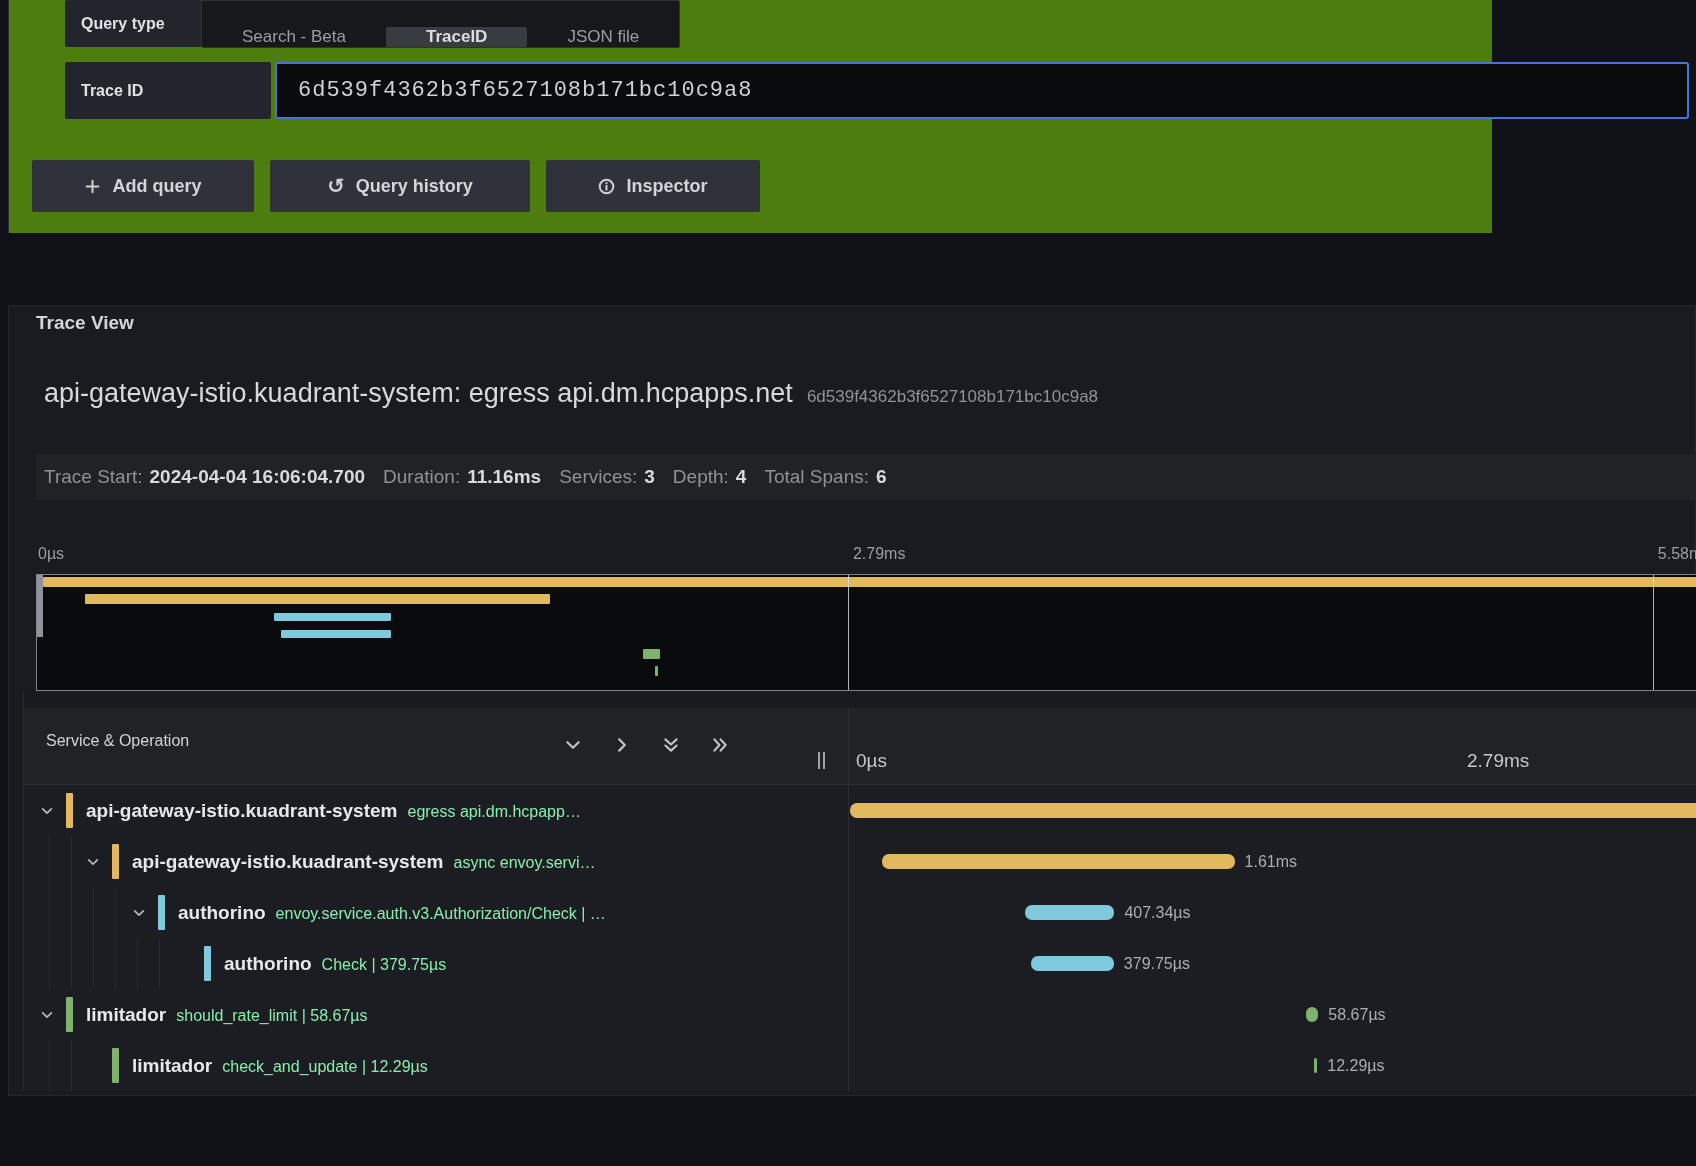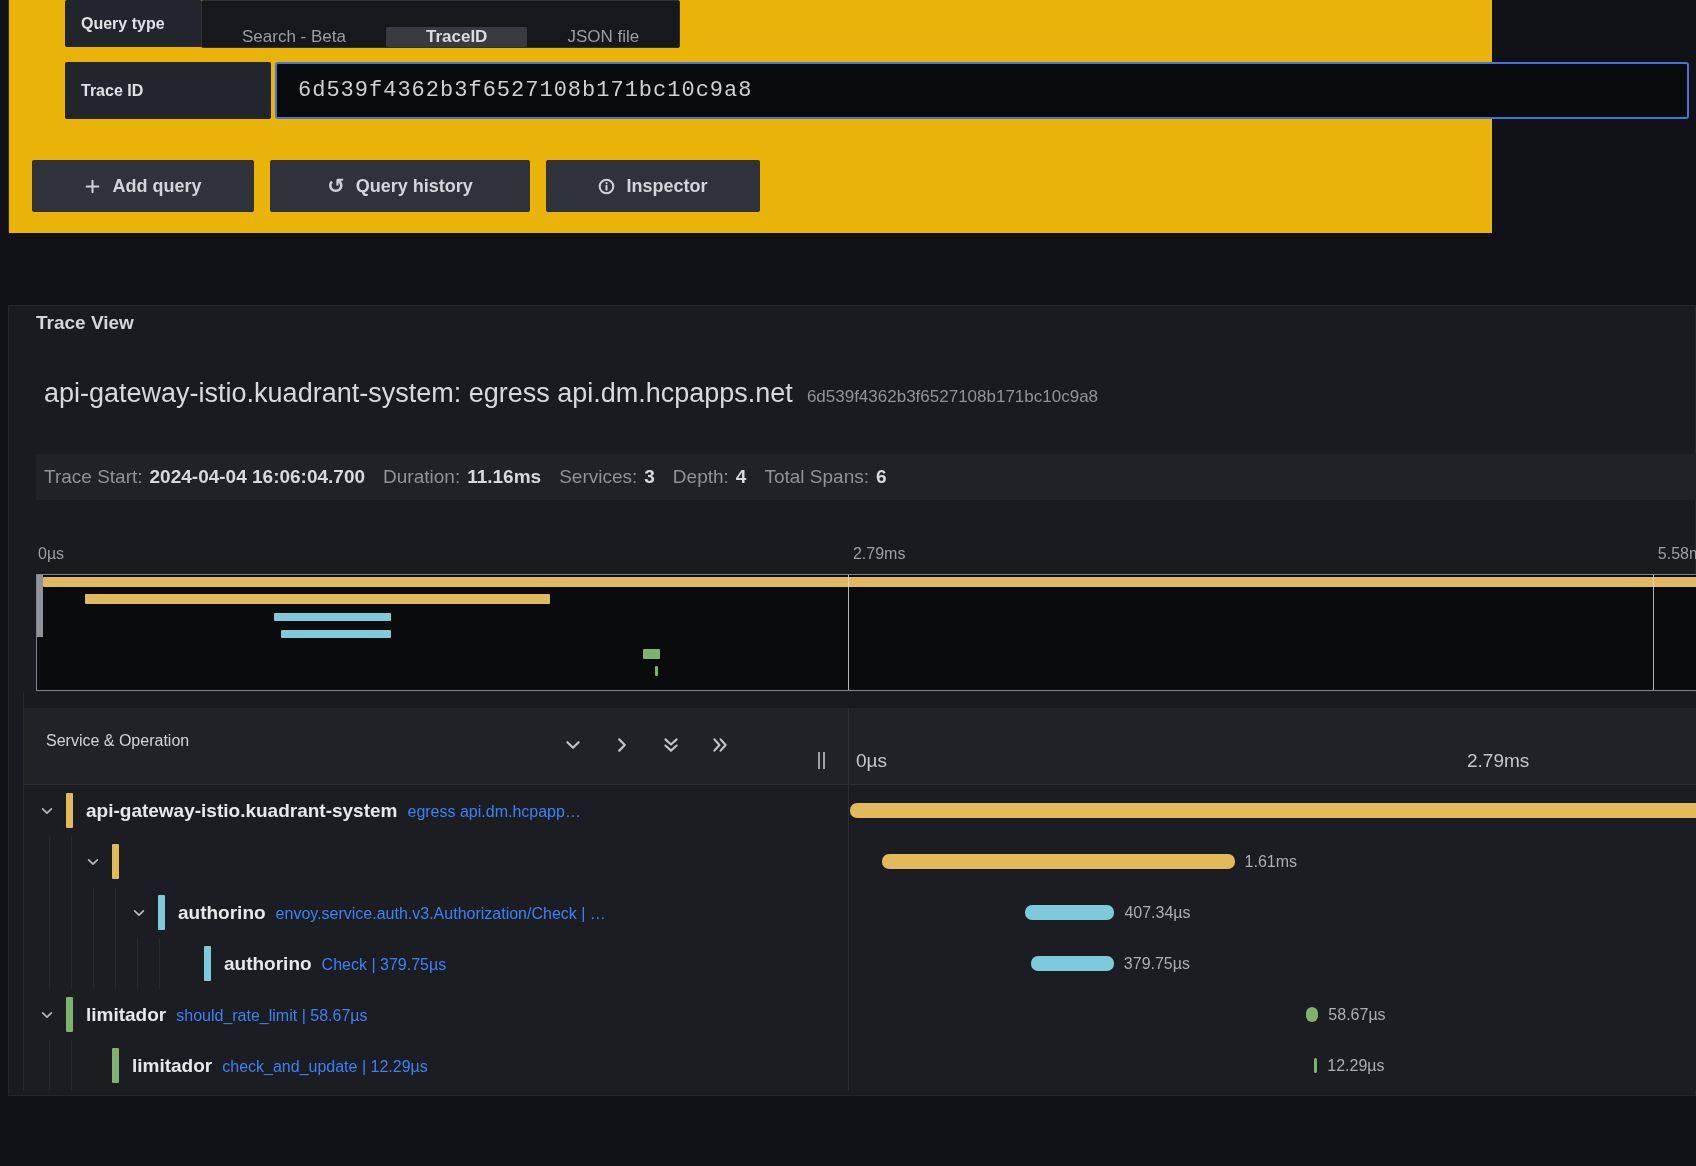--- a/index.html
+++ b/index.html
@@ -6,21 +6,21 @@
   html,body { background:#0e0f13; }
   .page {
     position:relative; width:1696px; height:1166px; overflow:hidden;
     background:#111217;
     font-family:"Liberation Sans","DejaVu Sans",sans-serif;
     color:#d8d9da;
   }
   
   .query-section {
     position:absolute; left:8px; top:0; width:1484px; height:233px;
-    background:#eab308; border-left:1px solid #2c2e33;
+    background:#4d7c0f; border-left:1px solid #2c2e33;
   }
   .field-label {
     background:#22252b; color:#e0e1e3; font-weight:700; font-size:16px;
     display:flex; align-items:center; padding-left:16px; border-radius:2px;
   }
   .query-type-label { position:absolute; left:56px; top:0; width:137px; height:47px; }
   .tabs {
     position:absolute; left:192px; top:0; height:48px; display:inline-flex;
     border:1px solid #2f3136; border-radius:2px; background:#16181c;
     align-items:flex-end; padding:0;
@@ -92,21 +92,21 @@
   .tbl-tick { position:absolute; top:42px; font-size:19px; color:#c6c8cb; white-space:nowrap; }
   .v-boundary { position:absolute; top:16px; bottom:0; width:1px; background:#2b2d32; z-index:3; }
   .v-grid { position:absolute; top:16px; bottom:0; width:1px; background:#303236; z-index:0; }
   .rows { position:absolute; left:0; top:93px; width:100%; height:306px; }
   .srow { position:absolute; left:0; width:100%; height:51px; background:#1b1d22; cursor:pointer; }
   .guide { position:absolute; top:0; bottom:0; width:1px; background:#26282d; }
   .row-chevron { position:absolute; top:19px; color:#b6b9be; display:flex; cursor:pointer; }
   .color-bar { position:absolute; top:8px; width:7px; height:35px; border-radius:1px; }
   .row-name { position:absolute; top:0; height:51px; line-height:51px; white-space:nowrap; overflow:hidden; z-index:1; }
   .row-name .svc { font-size:19px; font-weight:700; color:#e7e8e9; }
-  .row-name .op  { font-size:16px; color:#3b82f6; margin-left:10px; }
+  .row-name .op  { font-size:16px; color:#86efac; margin-left:10px; }
   .span-bar { position:absolute; top:18px; height:15px; z-index:1; cursor:pointer; }
   .span-dur { position:absolute; top:0; height:51px; line-height:51px; font-size:16px; color:#abaeb2; white-space:nowrap; }
 </style>
 </head>
 <body>
 
 <div class="page">
 
   <div class="query-section">
     <div class="field-label query-type-label">Query type</div>
@@ -228,20 +228,21 @@
           </div>
           <div class="srow" style="top: 51px;">
             <div class="guide" style="left: 25px;"></div>
             <div class="guide" style="left: 47px;"></div>
             <span class="row-chevron" style="left: 62px;">
               <svg width="14" height="14" viewBox="0 0 16 16" fill="none" stroke="currentColor" stroke-width="1.9" stroke-linecap="round" stroke-linejoin="round">
                 <path d="M3 5.5 8 10.5 13 5.5"></path>
               </svg>
             </span>
             <div class="color-bar" style="left: 88px; background: rgb(227, 185, 94);"></div>
+            <div class="row-name" style="left: 108px; width: 716px;"><span class="svc">api-gateway-istio.kuadrant-system</span><span class="op">async envoy.servi…</span></div>
             <div class="span-bar" style="left: 857.974px; width: 352.59px; background: rgb(227, 185, 94); border-radius: 7px;"></div>
             <div class="span-dur" style="left: 1220.56px;">1.61ms</div>
           </div>
           <div class="srow" style="top: 102px;">
             <div class="guide" style="left: 25px;"></div>
             <div class="guide" style="left: 47px;"></div>
             <div class="guide" style="left: 69px;"></div>
             <div class="guide" style="left: 91px;"></div>
             <span class="row-chevron" style="left: 108px;">
               <svg width="14" height="14" viewBox="0 0 16 16" fill="none" stroke="currentColor" stroke-width="1.9" stroke-linecap="round" stroke-linejoin="round">

